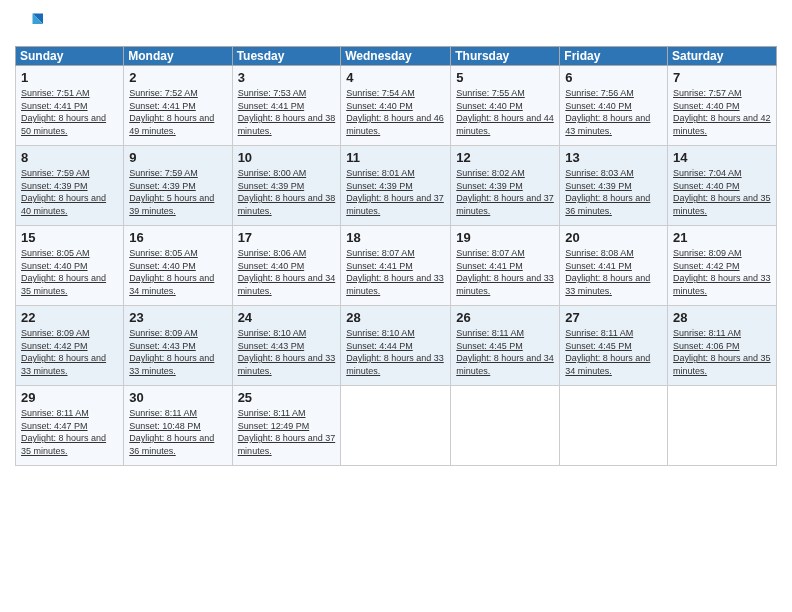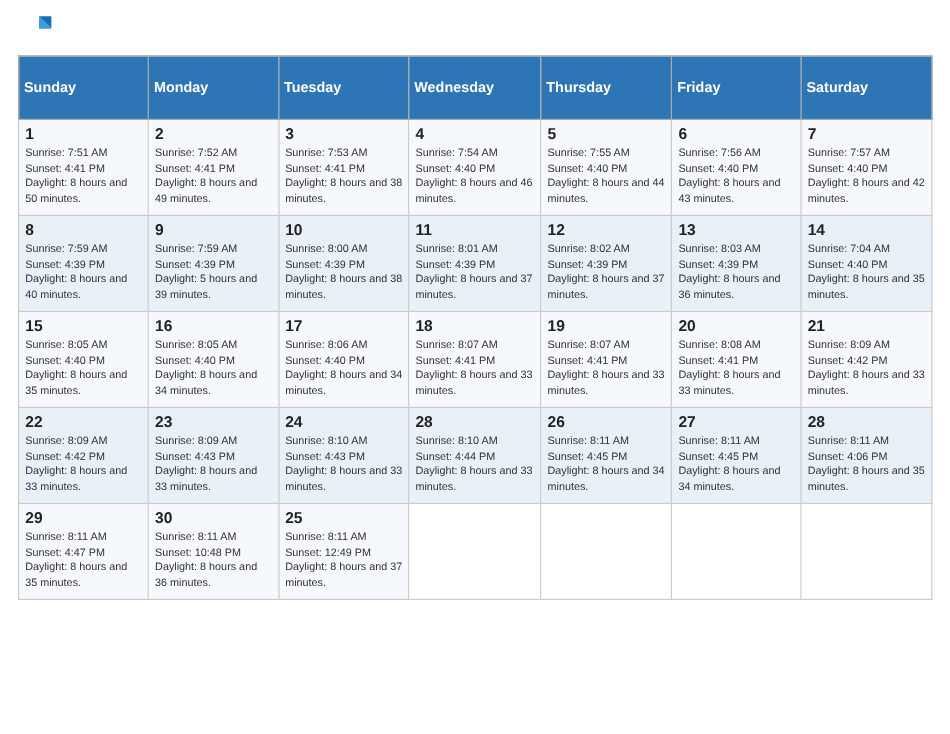--- a/index.html
+++ b/index.html
@@ -52,21 +52,21 @@
       color: #555;
     }
     .calendar {
       width: 100%;
       border-collapse: collapse;
       font-size: 10px;
     }
     .calendar thead th {
       background-color: #2e75b6;
       color: #fff;
-      padding: 19px 4px;
+      padding: 2px 4px;
       text-align: left;
       font-size: 12px;
       font-weight: bold;
       border: 1px solid #aaa;
     }
     .calendar tbody td {
       border: 1px solid #ccc;
       padding: 4px 5px;
       vertical-align: top;
       width: 113px;
@@ -83,20 +83,21 @@
       font-size: 13px;
       font-weight: bold;
       color: #222;
       display: block;
       margin-bottom: 2px;
     }
     .day-info {
       font-size: 9px;
       color: #333;
       line-height: 1.4;
+      text-decoration: underline;
     }
     .empty-cell {
       background: #fff !important;
     }
   </style>
 </head>
 <body>
 
 <div class="container">
   <div class="header">

